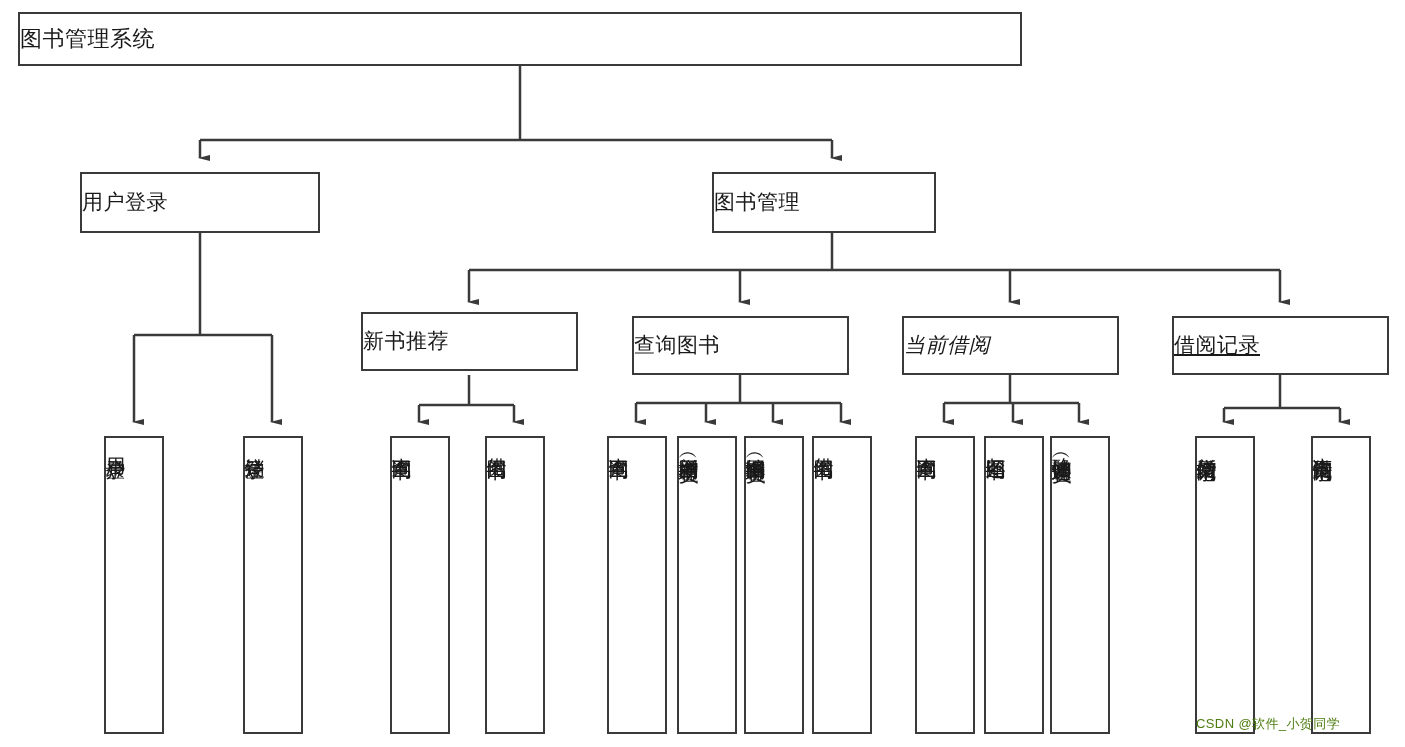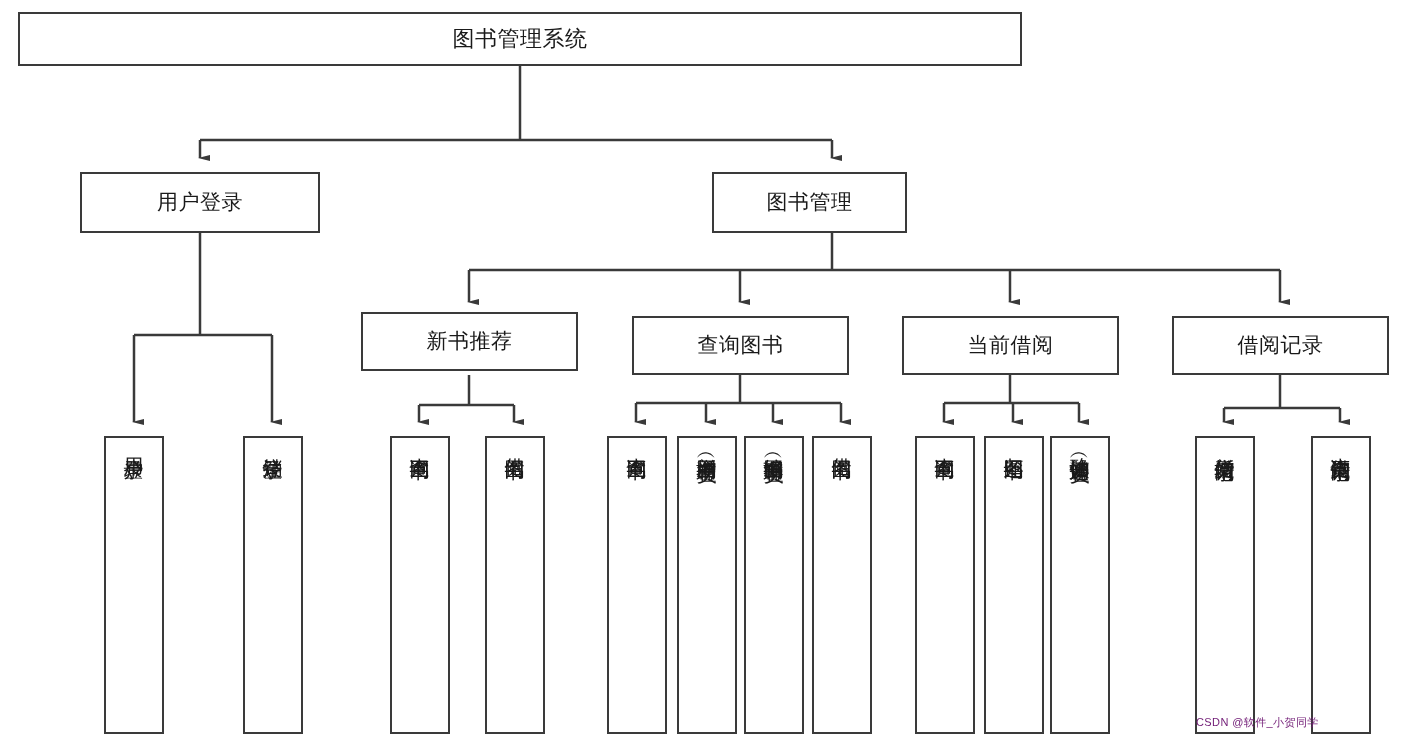--- a/index.html
+++ b/index.html
@@ -25,21 +25,20 @@
     height: 747px;
     pointer-events: none;
   }
   .node {
     position: absolute;
     box-sizing: border-box;
     border: 2px solid #3a3a3a;
     background: #ffffff;
     display: flex;
     align-items: center;
-    justify-content: center;
     color: #1a1a1a;
   }
   .node-label {
     display: block;
     text-align: center;
     line-height: 1.18;
     white-space: nowrap;
   }
   
   .node.h .node-label {
@@ -57,22 +56,22 @@
   .node.v .node-label {
     writing-mode: vertical-rl;
     text-orientation: upright;
     font-size: 20px;
     line-height: 1.0;
     letter-spacing: 1px;
     white-space: nowrap;
   }
   .watermark {
     position: absolute;
-    color: #701a75;
-    font-size: 11px;
+    color: #4d7c0f;
+    font-size: 13px;
     white-space: nowrap;
     letter-spacing: 0.4px;
   }
 </style>
 </head>
 <body>
 
 <div id="canvas">
 
   <svg class="edges" viewBox="0 0 1405 747">
@@ -125,34 +124,34 @@
     </g>
   </svg>
 
   <div class="node h" id="node-root" style="left:18px; top:12px; width:1004px; height:54px;">
     <span class="node-label">图书管理系统</span>
   </div>
 
   <div class="node h" style="left:80px; top:172px; width:240px; height:61px;">
     <span class="node-label">用户登录</span>
   </div>
-  <div class="node h" style="left:712px; top:172px; width:195px; height:61px;">
+  <div class="node h" style="left:712px; top:172px; width:224px; height:61px;">
     <span class="node-label">图书管理</span>
   </div>
 
   <div class="node h" style="left:361px; top:312px; width:217px; height:59px;">
     <span class="node-label">新书推荐</span>
   </div>
   <div class="node h" style="left:632px; top:316px; width:217px; height:59px;">
     <span class="node-label">查询图书</span>
   </div>
-  <div class="node h" style="left:902px; top:316px; width:217px; height:59px;">
+  <div class="node h" style="left:902px; top:316px; width:217px; height:59px;font-style:italic;">
     <span class="node-label">当前借阅</span>
   </div>
-  <div class="node h" style="left:1172px; top:316px; width:217px; height:59px;">
+  <div class="node h" style="left:1172px; top:316px; width:217px; height:59px;text-decoration:underline;">
     <span class="node-label">借阅记录</span>
   </div>
 
   <div class="node v" style="left:104px; top:436px; width:60px; height:298px;">
     <span class="node-label">用户登录</span>
   </div>
   <div class="node v" style="left:243px; top:436px; width:60px; height:298px;">
     <span class="node-label">注销登录</span>
   </div>
 

